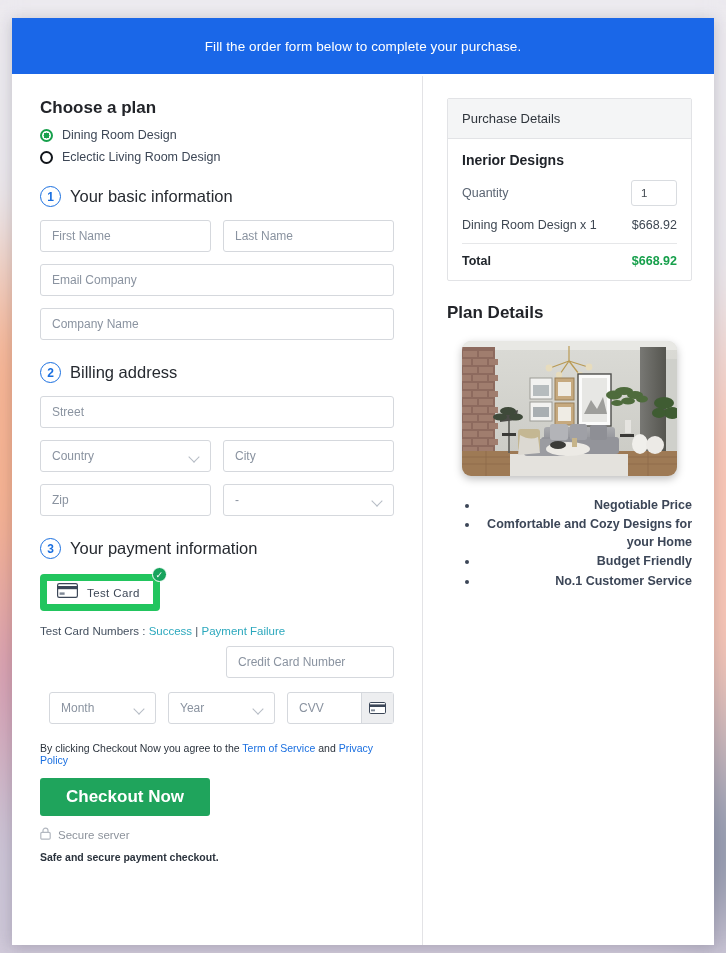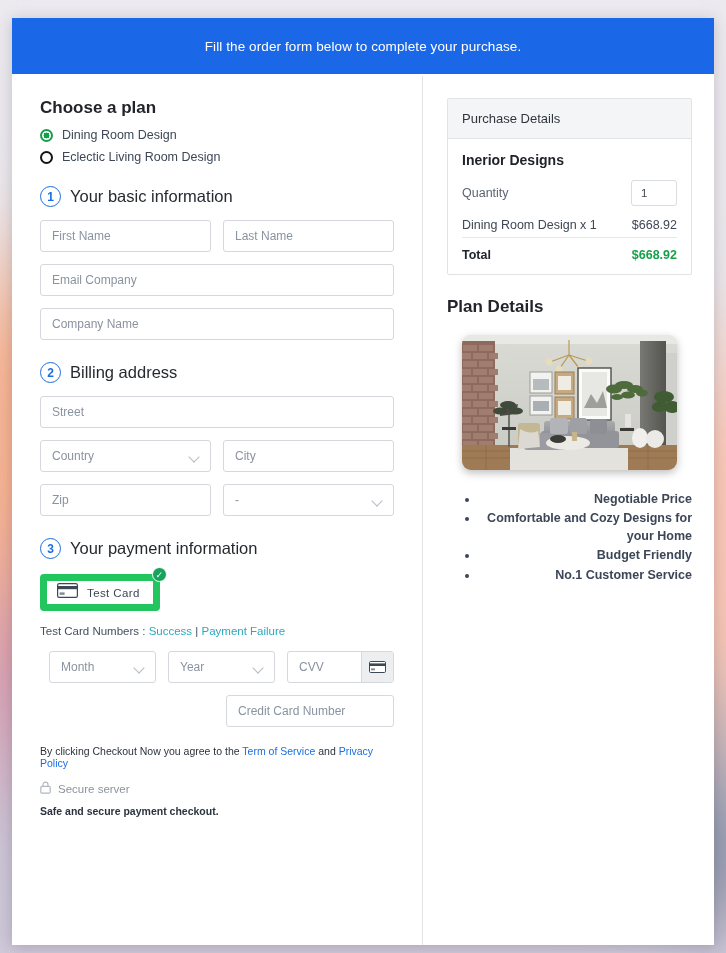--- a/index.html
+++ b/index.html
@@ -181,21 +181,21 @@
     width: 46px; height: 26px;
     border: 1px solid #d9dce0; border-radius: 3px;
     font-size: 11.5px; color: #41484f;
     text-align: left; padding-left: 9px;
     background: #fff;
     font-family: inherit;
   }
   .line-row {
     display: flex; align-items: center; justify-content: space-between;
     font-size: 12.5px; color: #3e4752;
-    padding-bottom: 5px; border-bottom: 1px solid #e6e7e9;
+    padding-bottom: 11px; border-bottom: 1px solid #e6e7e9;
   }
   .total-row {
     display: flex; align-items: center; justify-content: space-between;
     padding-top: 10px;
     font-size: 12.5px; font-weight: bold; color: #21262c;
   }
   .total-amt { color: #17a04c; }
 
   h2.plan-h { margin: 0 0 18px 0; font-size: 17px; font-weight: bold; color: #222429; }
 
@@ -291,45 +291,46 @@
               <rect x="2.6" y="9.4" width="5" height="2.4" fill="#7f8896"></rect>
             </svg>
           </span>
           <span class="tile-label">Test Card</span>
         </div>
         <span class="check-badge">✓</span>
       </div>
 
       <div class="testnums">
         <span>Test Card Numbers : </span><a href="#">Success</a><span> | </span><a href="#">Payment Failure</a>
+      </div>
+
+      <div class="row">
+        <div class="fld" style="width:168px">Credit Card Number</div>
       </div>
 
       <div class="row" style="margin-top:14px">
         <div class="fld sel" style="width:107px">Month</div>
         <div class="fld sel" style="width:107px">Year</div>
         <div class="fld" style="width:107px;padding-right:0">
           <span style="flex:1">CVV</span>
           <span style="width:32px;height:30px;background:#edeef0;border-left:1px solid #d5d8dd;display:flex;align-items:center;justify-content:center;">
             <svg width="17" height="12" viewBox="0 0 17 12">
               <rect x="0.5" y="0.5" width="16" height="11" rx="1.2" fill="#fff" stroke="#3c4758" stroke-width="1"></rect>
               <rect x="0.5" y="2.4" width="16" height="2.6" fill="#3c4758"></rect>
               <rect x="2" y="7.4" width="4" height="1.9" fill="#7f8896"></rect>
             </svg>
           </span>
         </div>
       </div>
 
-      <div class="row">
-        <div class="fld" style="width:168px">Credit Card Number</div>
-      </div>
-
       <div class="terms">
         <span>By clicking Checkout Now you agree to the </span><a href="#">Term of Service</a><span> and </span><a href="#">Privacy Policy</a>
       </div>
 
+      <button id="checkout">Checkout Now</button>
 
       <div class="secure">
         <span>
           <svg width="11" height="13" viewBox="0 0 11 13">
             <path d="M3 5.4V3.6a2.5 2.5 0 0 1 5 0v1.8" fill="none" stroke="#b3b8c0" stroke-width="1.2"></path>
             <rect x="0.8" y="5.4" width="9.4" height="6.8" rx="1.2" fill="none" stroke="#b3b8c0" stroke-width="1.2"></rect>
           </svg>
         </span>
         <span>Secure server</span>
       </div>

